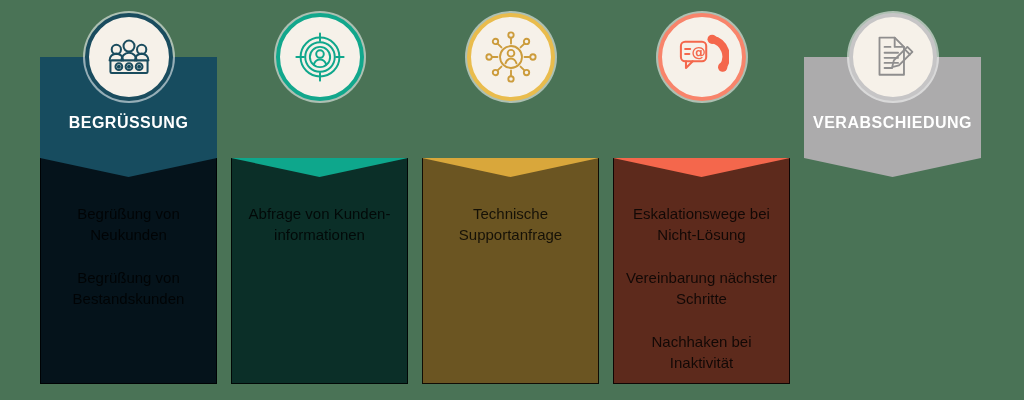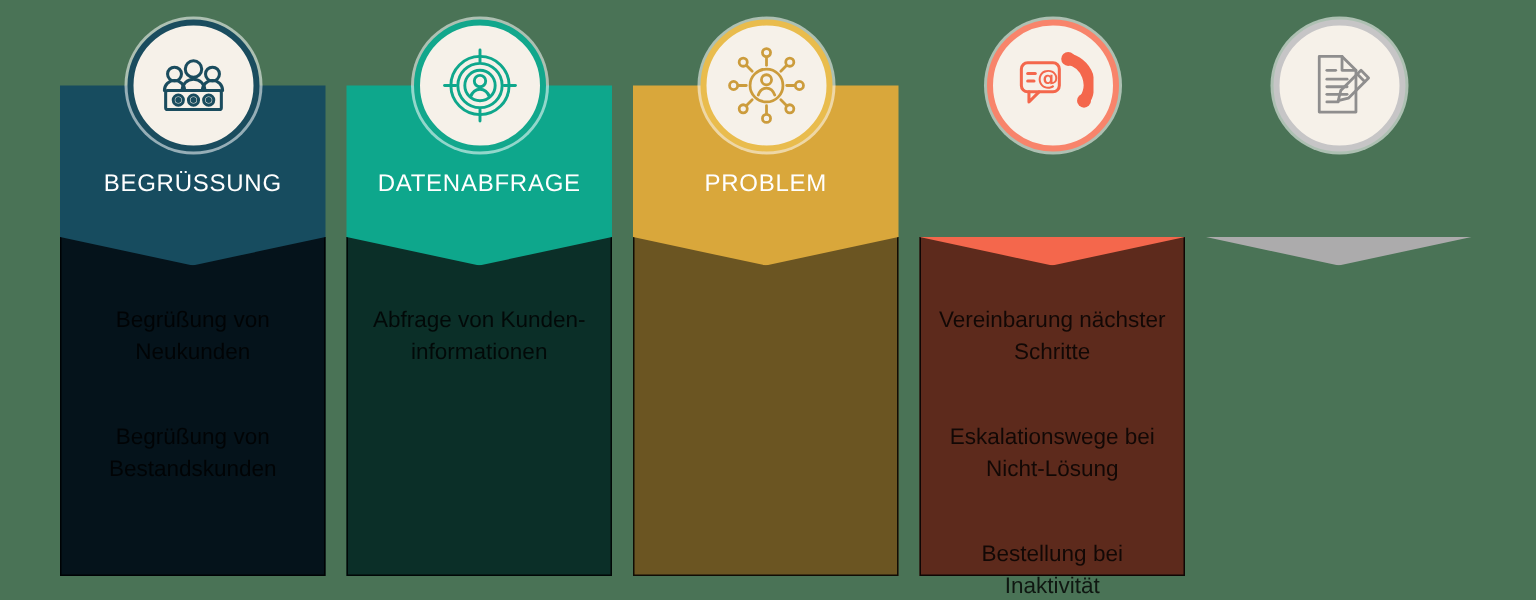--- a/index.html
+++ b/index.html
@@ -9,35 +9,35 @@
   }
   .cards{position:absolute;left:40px;top:57px;display:flex;gap:14px;}
   .card{position:relative;width:177px;height:327px;}
   .header{
     position:absolute;top:0;left:0;right:0;height:101px;
     background:var(--header);
     display:flex;justify-content:center;align-items:flex-end;
     padding-bottom:26px;box-sizing:border-box;
   }
   .label{
-    color:#ffffff;font-weight:normal;font-size:16px;letter-spacing:.5px;
+    color:#ffffff;font-weight:bold;font-size:16px;letter-spacing:.5px;
     white-space:nowrap;
   }
   .chevron{
     position:absolute;top:101px;left:0;right:0;height:19px;
     background:var(--header);
     clip-path:polygon(0 0,100% 0,50% 100%);
     z-index:2;
   }
   .body{
     position:absolute;top:101px;left:0;right:0;bottom:0;
     background:var(--body);
     border:1.6px solid rgba(0,0,0,.85);border-top:none;box-sizing:border-box;
     display:flex;flex-direction:column;align-items:center;
-    padding:45px 8px 0;gap:36px;z-index:1;
+    padding:45px 8px 0;gap:22px;z-index:1;
   }
   .item{
     color:rgba(0,0,0,.8);font-size:15px;line-height:1.4;text-align:center;
   }
   .circle{
     position:absolute;top:-44px;left:50%;transform:translateX(-50%);
     width:88px;height:88px;border-radius:50%;
     background:#F6F1E9;border:4px solid var(--ring);
     box-shadow:0 0 0 2px rgba(255,255,255,.55);
     display:flex;align-items:center;justify-content:center;
@@ -73,23 +73,20 @@
               <circle cx="32" cy="43.5" r="4"></circle>
               <circle cx="44" cy="43.5" r="4"></circle>
     <circle cx="20" cy="43.5" r="1.2"></circle>
               <circle cx="32" cy="43.5" r="1.2"></circle>
               <circle cx="44" cy="43.5" r="1.2"></circle>
   </svg>
           </span>
     </div>
   </section>
       <section class="card" style="--header: #0EA78C; --body: #0B2F28; --ring: #12A78C; --icon: #0FA78C;">
-    <div class="header">
-      <span class="label">DATENABFRAGE</span>
-    </div>
     <div class="chevron"></div>
     <div class="body">
           <div class="item">Abfrage von Kunden-informationen</div>
         </div>
     <div class="circle">
       <span class="icon-slot">
             <svg viewBox="0 0 64 64" fill="none" stroke="currentColor" stroke-width="2.3" stroke-linecap="round" stroke-linejoin="round">
     <circle cx="32" cy="32" r="23"></circle>
     <circle cx="32" cy="32" r="17.5"></circle>
     <circle cx="32" cy="32" r="12"></circle>
@@ -97,25 +94,23 @@
     <line x1="32" y1="51" x2="32" y2="60"></line>
     <line x1="4" y1="32" x2="13" y2="32"></line>
     <line x1="51" y1="32" x2="60" y2="32"></line>
     <circle cx="32" cy="28.5" r="4.5"></circle>
     <path d="M24.5 41c1.5-4 4-6 7.5-6s6 2 7.5 6"></path>
   </svg>
           </span>
     </div>
   </section>
       <section class="card" style="--header: #D9A73B; --body: #6B5522; --ring: #E9BC4D; --icon: #CC9C3C;">
-    <div class="header">
-      <span class="label">PROBLEM</span>
-    </div>
     <div class="chevron"></div>
     <div class="body">
+          <div class="item">Technische Supportanfrage</div>
         </div>
     <div class="circle">
       <span class="icon-slot">
             <svg viewBox="0 0 64 64" fill="none" stroke="currentColor" stroke-width="2.2" stroke-linecap="round" stroke-linejoin="round">
     <circle cx="32" cy="32" r="13"></circle>
     <circle cx="32" cy="27.5" r="4"></circle>
     <path d="M25.5 39.5c1.2-3.5 3.5-5.5 6.5-5.5s5.3 2 6.5 5.5"></path>
     <line x1="48" y1="32" x2="54" y2="32"></line>
               <circle cx="58" cy="32" r="3.2"></circle>
     <line x1="43.3" y1="43.3" x2="47.6" y2="47.6"></line>
@@ -132,40 +127,43 @@
               <circle cx="32" cy="6" r="3.2"></circle>
     <line x1="43.3" y1="20.7" x2="47.6" y2="16.4"></line>
               <circle cx="50.4" cy="13.6" r="3.2"></circle>
   </svg>
           </span>
     </div>
   </section>
       <section class="card" style="--header: #F4674C; --body: #5D2A1C; --ring: #F8846B; --icon: #F4674C;">
     <div class="chevron"></div>
     <div class="body">
+          <div class="item">Eskalationswege bei Nicht-Lösung</div>
           <div class="item">Vereinbarung nächster Schritte</div>
-          <div class="item">Eskalationswege bei Nicht-Lösung</div>
-          <div class="item">Bestellung bei Inaktivität</div>
+          <div class="item">Nachhaken bei Inaktivität</div>
         </div>
     <div class="circle">
       <span class="icon-slot">
             <svg viewBox="0 0 64 64" fill="none" stroke="currentColor" stroke-width="2.4" stroke-linecap="round" stroke-linejoin="round">
     <rect x="7" y="14" width="30" height="23" rx="5"></rect>
     <path d="M13 37v8l8-8"></path>
     <line x1="12" y1="22.5" x2="18" y2="22.5"></line>
     <line x1="12" y1="28.5" x2="17" y2="28.5"></line>
     <text x="28" y="31.5" text-anchor="middle" font-size="17" font-weight="bold" fill="currentColor" stroke="none" font-family="'DejaVu Sans',sans-serif">@</text>
     <path d="M44 11a21 21 0 0 1 12.5 33" stroke-width="9"></path>
     <circle cx="44" cy="11" r="5.5" fill="currentColor" stroke="none"></circle>
     <circle cx="56.5" cy="44" r="5.5" fill="currentColor" stroke="none"></circle>
   </svg>
           </span>
     </div>
   </section>
       <section class="card" style="--header: #ACABAC; --body: #535254; --ring: #C6C5C6; --icon: #8F8E8E;">
+    <div class="header">
+      <span class="label">VERABSCHIEDUNG</span>
+    </div>
     <div class="chevron"></div>
     <div class="circle">
       <span class="icon-slot">
             <svg viewBox="0 0 64 64" fill="none" stroke="currentColor" stroke-width="2.2" stroke-linecap="round" stroke-linejoin="round">
     <path d="M16 9h18l11 11v33H16z"></path>
     <path d="M34 9v11h11"></path>
     <line x1="22" y1="20" x2="29" y2="20"></line>
     <line x1="22" y1="27" x2="38" y2="27"></line>
     <line x1="22" y1="33" x2="38" y2="33"></line>
     <line x1="22" y1="39" x2="38" y2="39"></line>

